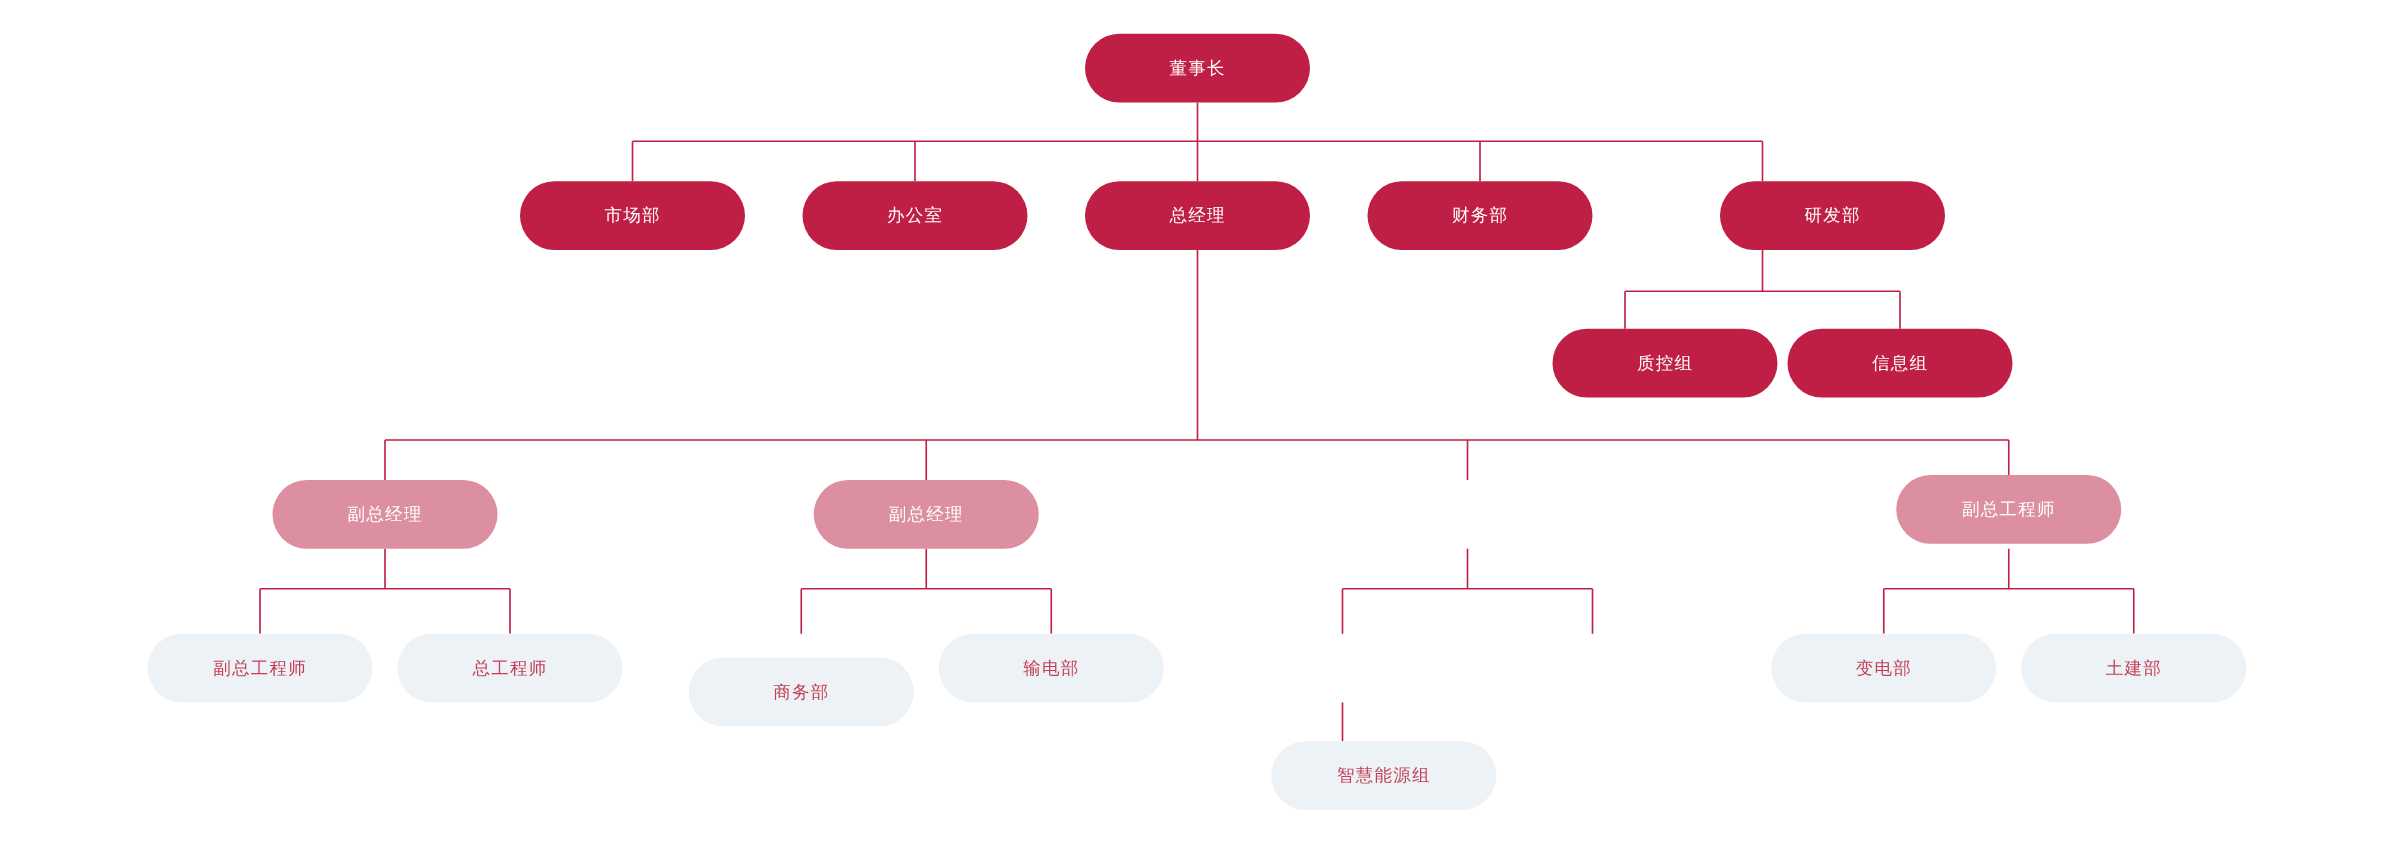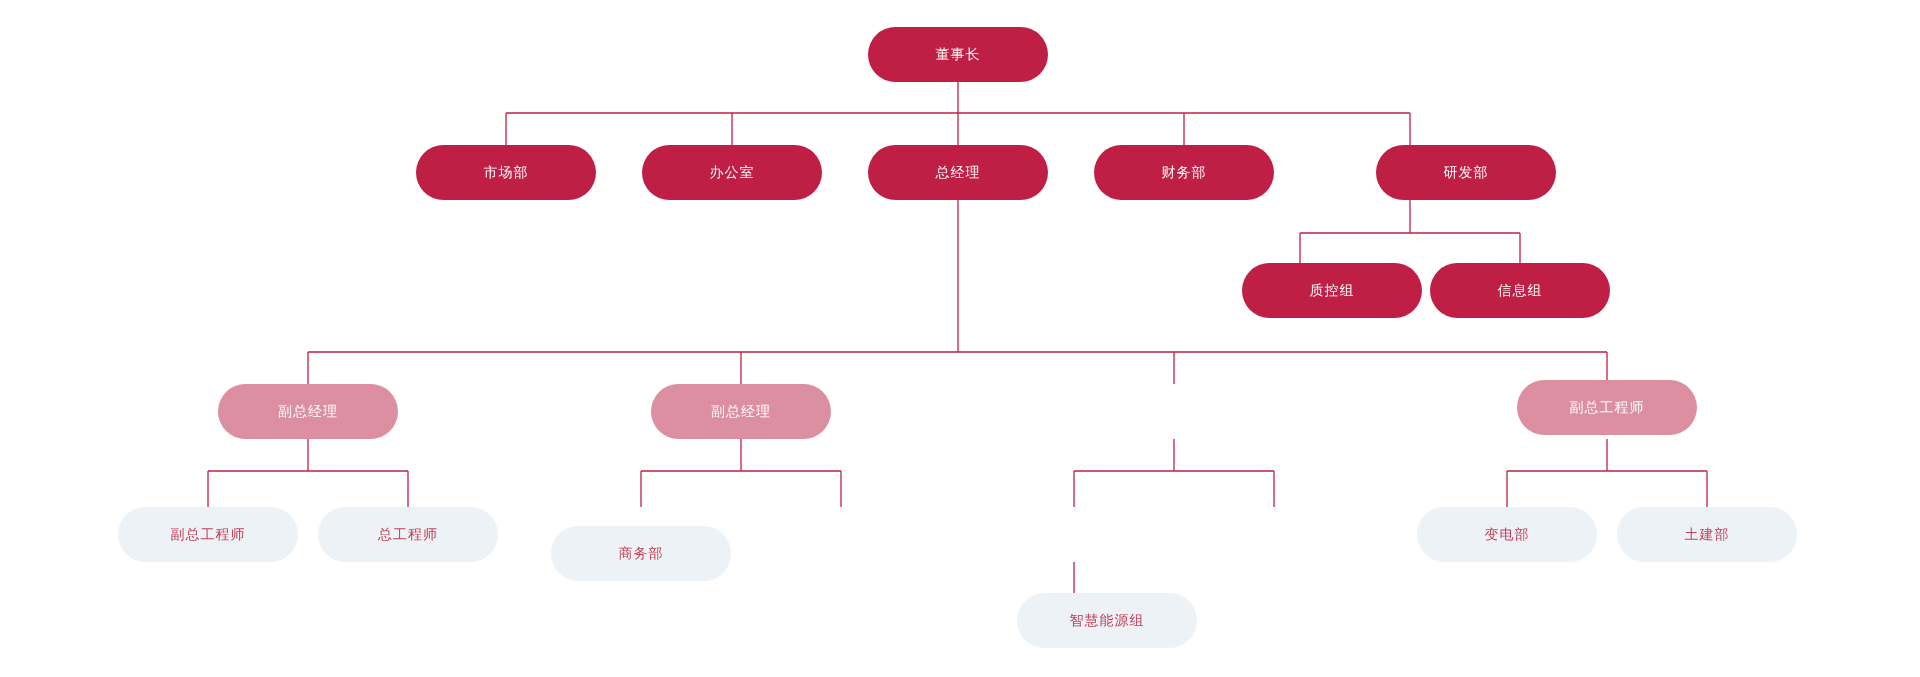--- a/index.html
+++ b/index.html
@@ -62,18 +62,19 @@
   <div class="node lv1" style="left:1242px; top:263px">质控组</div>
   <div class="node lv1" style="left:1430px; top:263px">信息组</div>
 
   <div class="node lv2" style="left:218px; top:384px">副总经理</div>
   <div class="node lv2" style="left:651px; top:384px">副总经理</div>
   <div class="node lv2" style="left:1517px; top:380px">副总工程师</div>
 
   <div class="node lv3" style="left:118px; top:507px">副总工程师</div>
   <div class="node lv3" style="left:318px; top:507px">总工程师</div>
   <div class="node lv3" style="left:551px; top:526px">商务部</div>
+  <div class="node lv3" style="left:751px; top:507px">输电部</div>
   <div class="node lv3" style="left:1417px; top:507px">变电部</div>
   <div class="node lv3" style="left:1617px; top:507px">土建部</div>
 
   <div class="node lv3" style="left:1017px; top:593px">智慧能源组</div>
 
 </div>
 
 </body></html>

